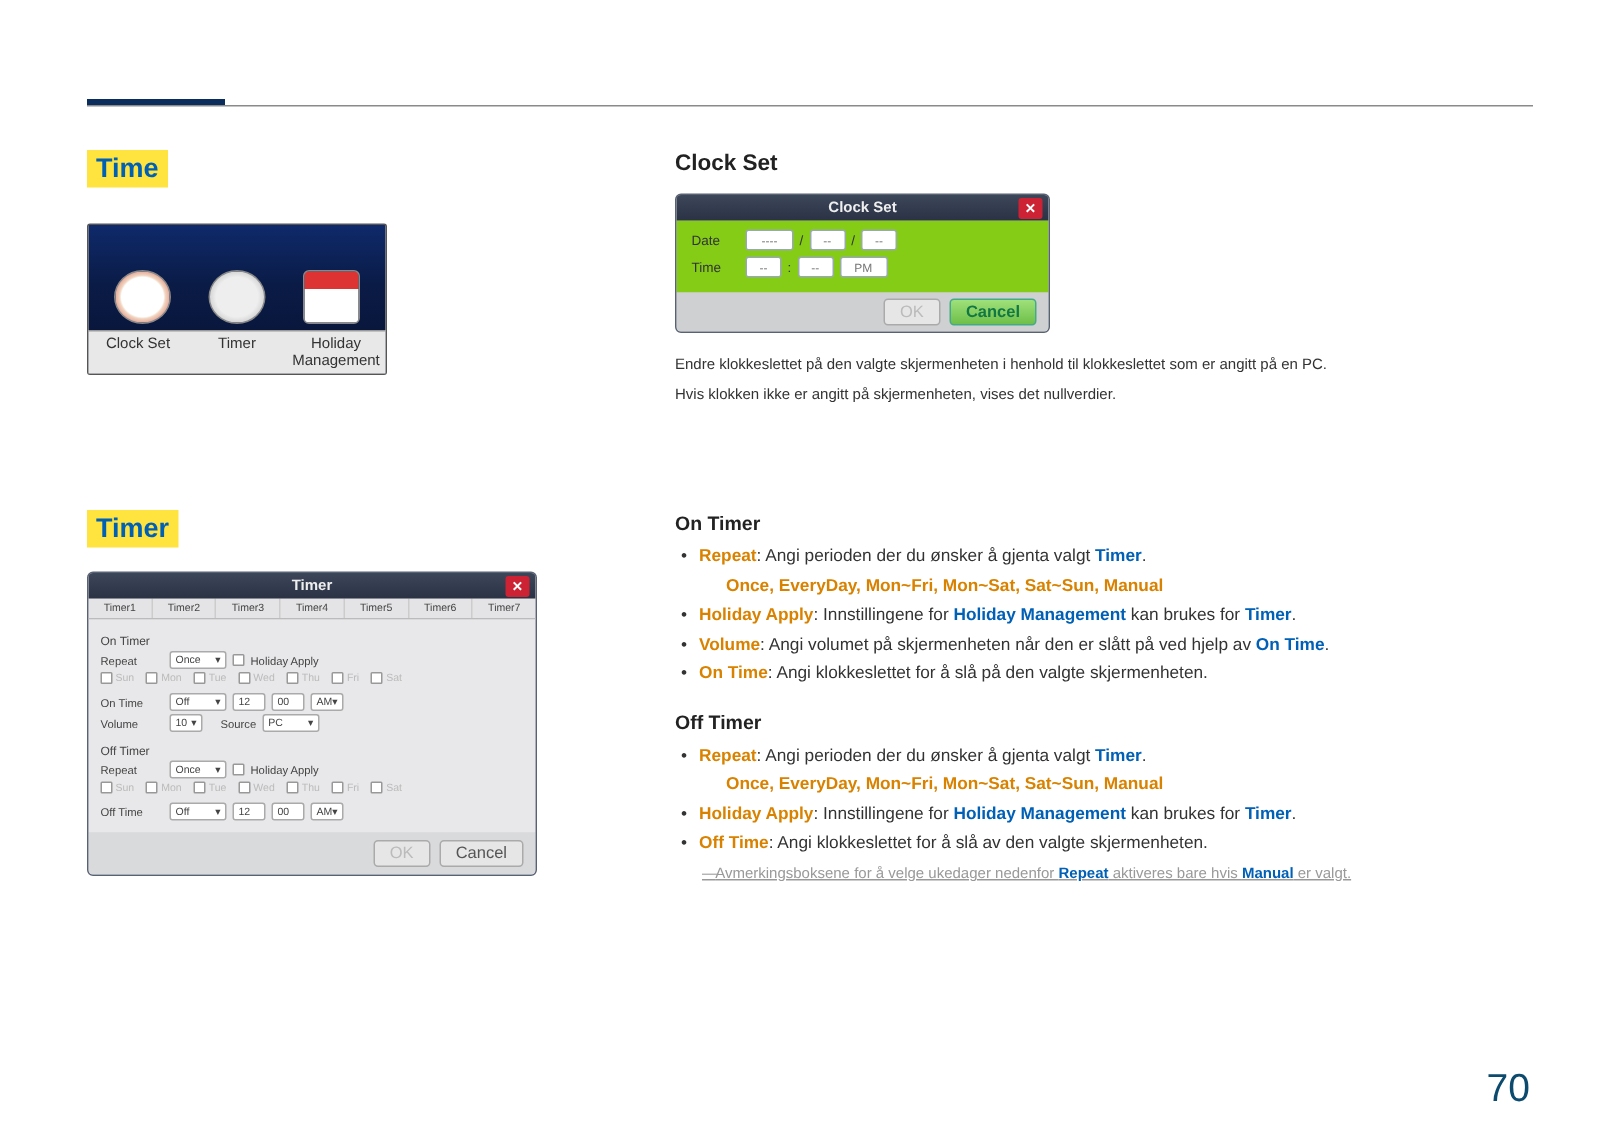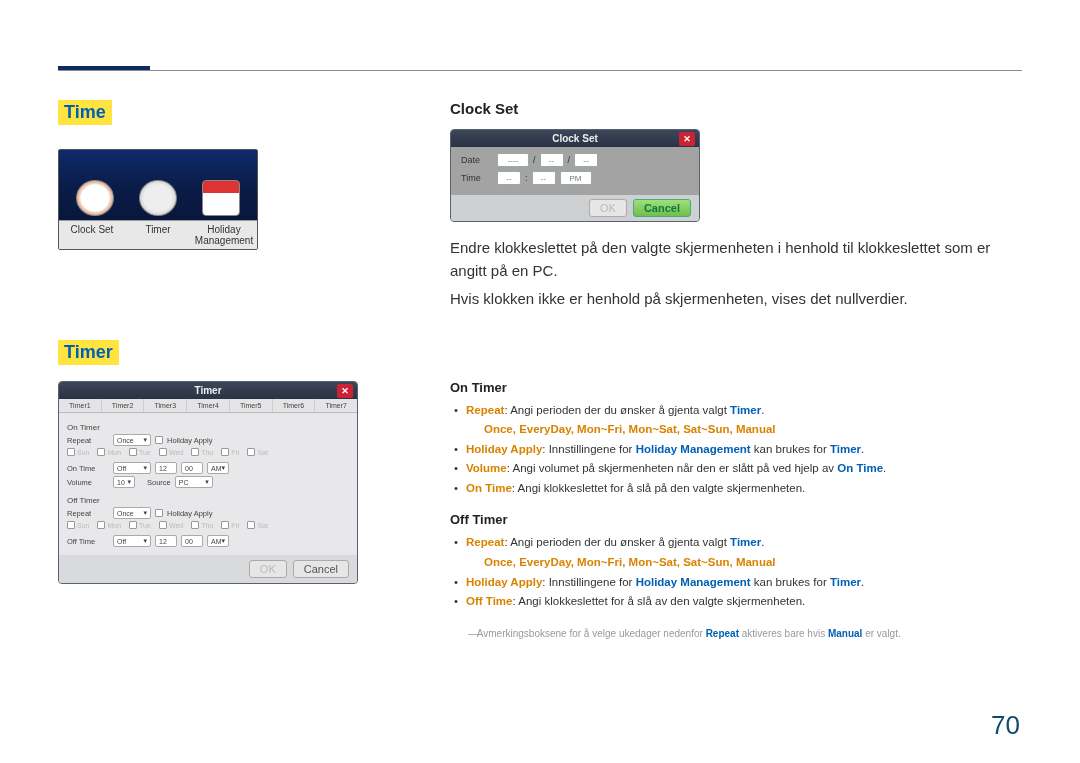--- a/index.html
+++ b/index.html
@@ -24,21 +24,21 @@
   .time-ic.clock .pic { border-radius: 50%; background: radial-gradient(#fff 55%, #f1d7c2 60%, #c33 100%); }
   .time-ic.timer .pic { border-radius: 50%; background: radial-gradient(#eee 55%, #aaa 100%); }
   .time-ic.holiday .pic { background: linear-gradient(#d33 0 12px, #fff 12px); }
   .time-labels { background: #e8e8e8; display: flex; justify-content: space-around; padding: 3px 0; border-top: 1px solid #999; }
   .time-labels span { font-size: 10px; color: #333; width: 60px; text-align: center; }
 
   
   .clockset-dlg { width: 250px; background: #cfd0d2; border: 1px solid #586273; border-radius: 4px; overflow: hidden; margin-top: 12px; }
   .dlg-hdr { background: linear-gradient(#3d475a, #2a3244); color: #eee; font-size: 10px; font-weight: bold; text-align: center; padding: 3px 0; position: relative; }
   .dlg-close { position: absolute; right: 4px; top: 2px; width: 16px; height: 14px; background: #c23; color: #fff; font-size: 9px; border-radius: 2px; display: flex; align-items: center; justify-content: center; }
-  .dlg-body { background: #a3a3a3; padding: 6px 10px; }
+  .dlg-body { background: #84cc16; padding: 6px 10px; }
   .dlg-row { display: flex; align-items: center; gap: 4px; font-size: 9px; color: #333; margin-bottom: 4px; }
   .dlg-row .lbl { width: 32px; }
   .spin { background: #fff; border: 1px solid #9aa; border-radius: 2px; width: 24px; height: 14px; font-size: 8px; display: flex; align-items: center; justify-content: center; color: #777; position: relative; }
   .spin.w { width: 32px; }
   .sep { font-size: 9px; }
   .dlg-ftr { display: flex; justify-content: flex-end; gap: 6px; background: #cfd0d2; padding: 4px 8px; }
   .btn { font-size: 11px; border: 1px solid #8a8; border-radius: 3px; padding: 2px 10px; }
   .btn-ok { background: #e6e6e6; border-color: #aaa; color: #bbb; }
   .btn-cancel { background: linear-gradient(#9fe07a, #6fbf4a); color: #174; border-color: #4a8; font-weight: bold; }
 
@@ -51,28 +51,28 @@
   .timer-body .sect-lbl { font-size: 8px; margin: 4px 0 2px 0; }
   .trow { display: flex; align-items: center; gap: 4px; margin: 2px 0; }
   .trow .l { width: 42px; }
   .sel { background: #fff; border: 1px solid #aaa; border-radius: 2px; height: 12px; min-width: 38px; font-size: 7px; padding: 0 3px; display: flex; align-items: center; justify-content: space-between; }
   .sel.nr { min-width: 22px; }
   .cb { width: 8px; height: 8px; border: 1px solid #999; background: #fff; border-radius: 1px; }
   .day { display: flex; align-items: center; gap: 2px; font-size: 7px; color: #bbb; }
   .dayrow { display: flex; gap: 8px; margin: 2px 0 6px 0; }
   .timer-ftr { display: flex; justify-content: flex-end; gap: 6px; background: #d9dadc; padding: 5px 8px; }
 
-  .desc { font-size: 15px; line-height: 1.55; color: #333; margin-top: 14px; }
+  .desc { font-size: 10px; line-height: 1.55; color: #333; margin-top: 14px; }
   .desc p { margin-bottom: 4px; }
   .bullets { list-style: none; font-size: 11.5px; line-height: 1.7; color: #333; margin-left: 18px; }
   .bullets li::before { content: "•"; margin-left: -14px; margin-right: 8px; color: #333; }
   .bullets .opts { color: #d98200; font-weight: bold; margin-left: 16px; }
   .b { color: #d98200; font-weight: bold; }
   .k { color: #0060b6; font-weight: bold; }
-  .note { font-size: 10px; color: #999; margin-top: 16px; margin-left: 18px; }
+  .note { font-size: 10px; color: #999; margin-top: 4px; margin-left: 18px; text-decoration: underline; }
   .note::before { content: "― "; color: #999; letter-spacing: -2px; }
   .pg { position: absolute; right: 60px; bottom: 22px; font-size: 26px; color: #0c4a6e; font-weight: 300; }
 </style>
 </head>
 <body>
 
 <div class="page-rule"></div>
 <div class="page-rule-accent"></div>
 
 <div class="col-left">
@@ -277,21 +277,21 @@
       </div>
     </div>
     <div class="dlg-ftr">
       <span class="btn btn-ok">OK</span>
       <span class="btn btn-cancel">Cancel</span>
     </div>
   </div>
 
   <div class="desc">
     <p>Endre klokkeslettet på den valgte skjermenheten i henhold til klokkeslettet som er angitt på en PC.</p>
-    <p>Hvis klokken ikke er henhold på skjermenheten, vises det nullverdier.</p>
+    <p>Hvis klokken ikke er angitt på skjermenheten, vises det nullverdier.</p>
   </div>
 
   <div style="margin-top:70px;">
     <div class="h-sub">On Timer</div>
     <ul class="bullets">
       <li><span class="b">Repeat</span><span>: Angi perioden der du ønsker å gjenta valgt </span><span class="k">Timer</span><span>.</span><br><span class="opts">Once, EveryDay, Mon~Fri, Mon~Sat, Sat~Sun, Manual</span></li>
       <li><span class="b">Holiday Apply</span><span>: Innstillingene for </span><span class="k">Holiday Management</span><span> kan brukes for </span><span class="k">Timer</span><span>.</span></li>
       <li><span class="b">Volume</span><span>: Angi volumet på skjermenheten når den er slått på ved hjelp av </span><span class="k">On Time</span><span>.</span></li>
       <li><span class="b">On Time</span><span>: Angi klokkeslettet for å slå på den valgte skjermenheten.</span></li>
     </ul>

